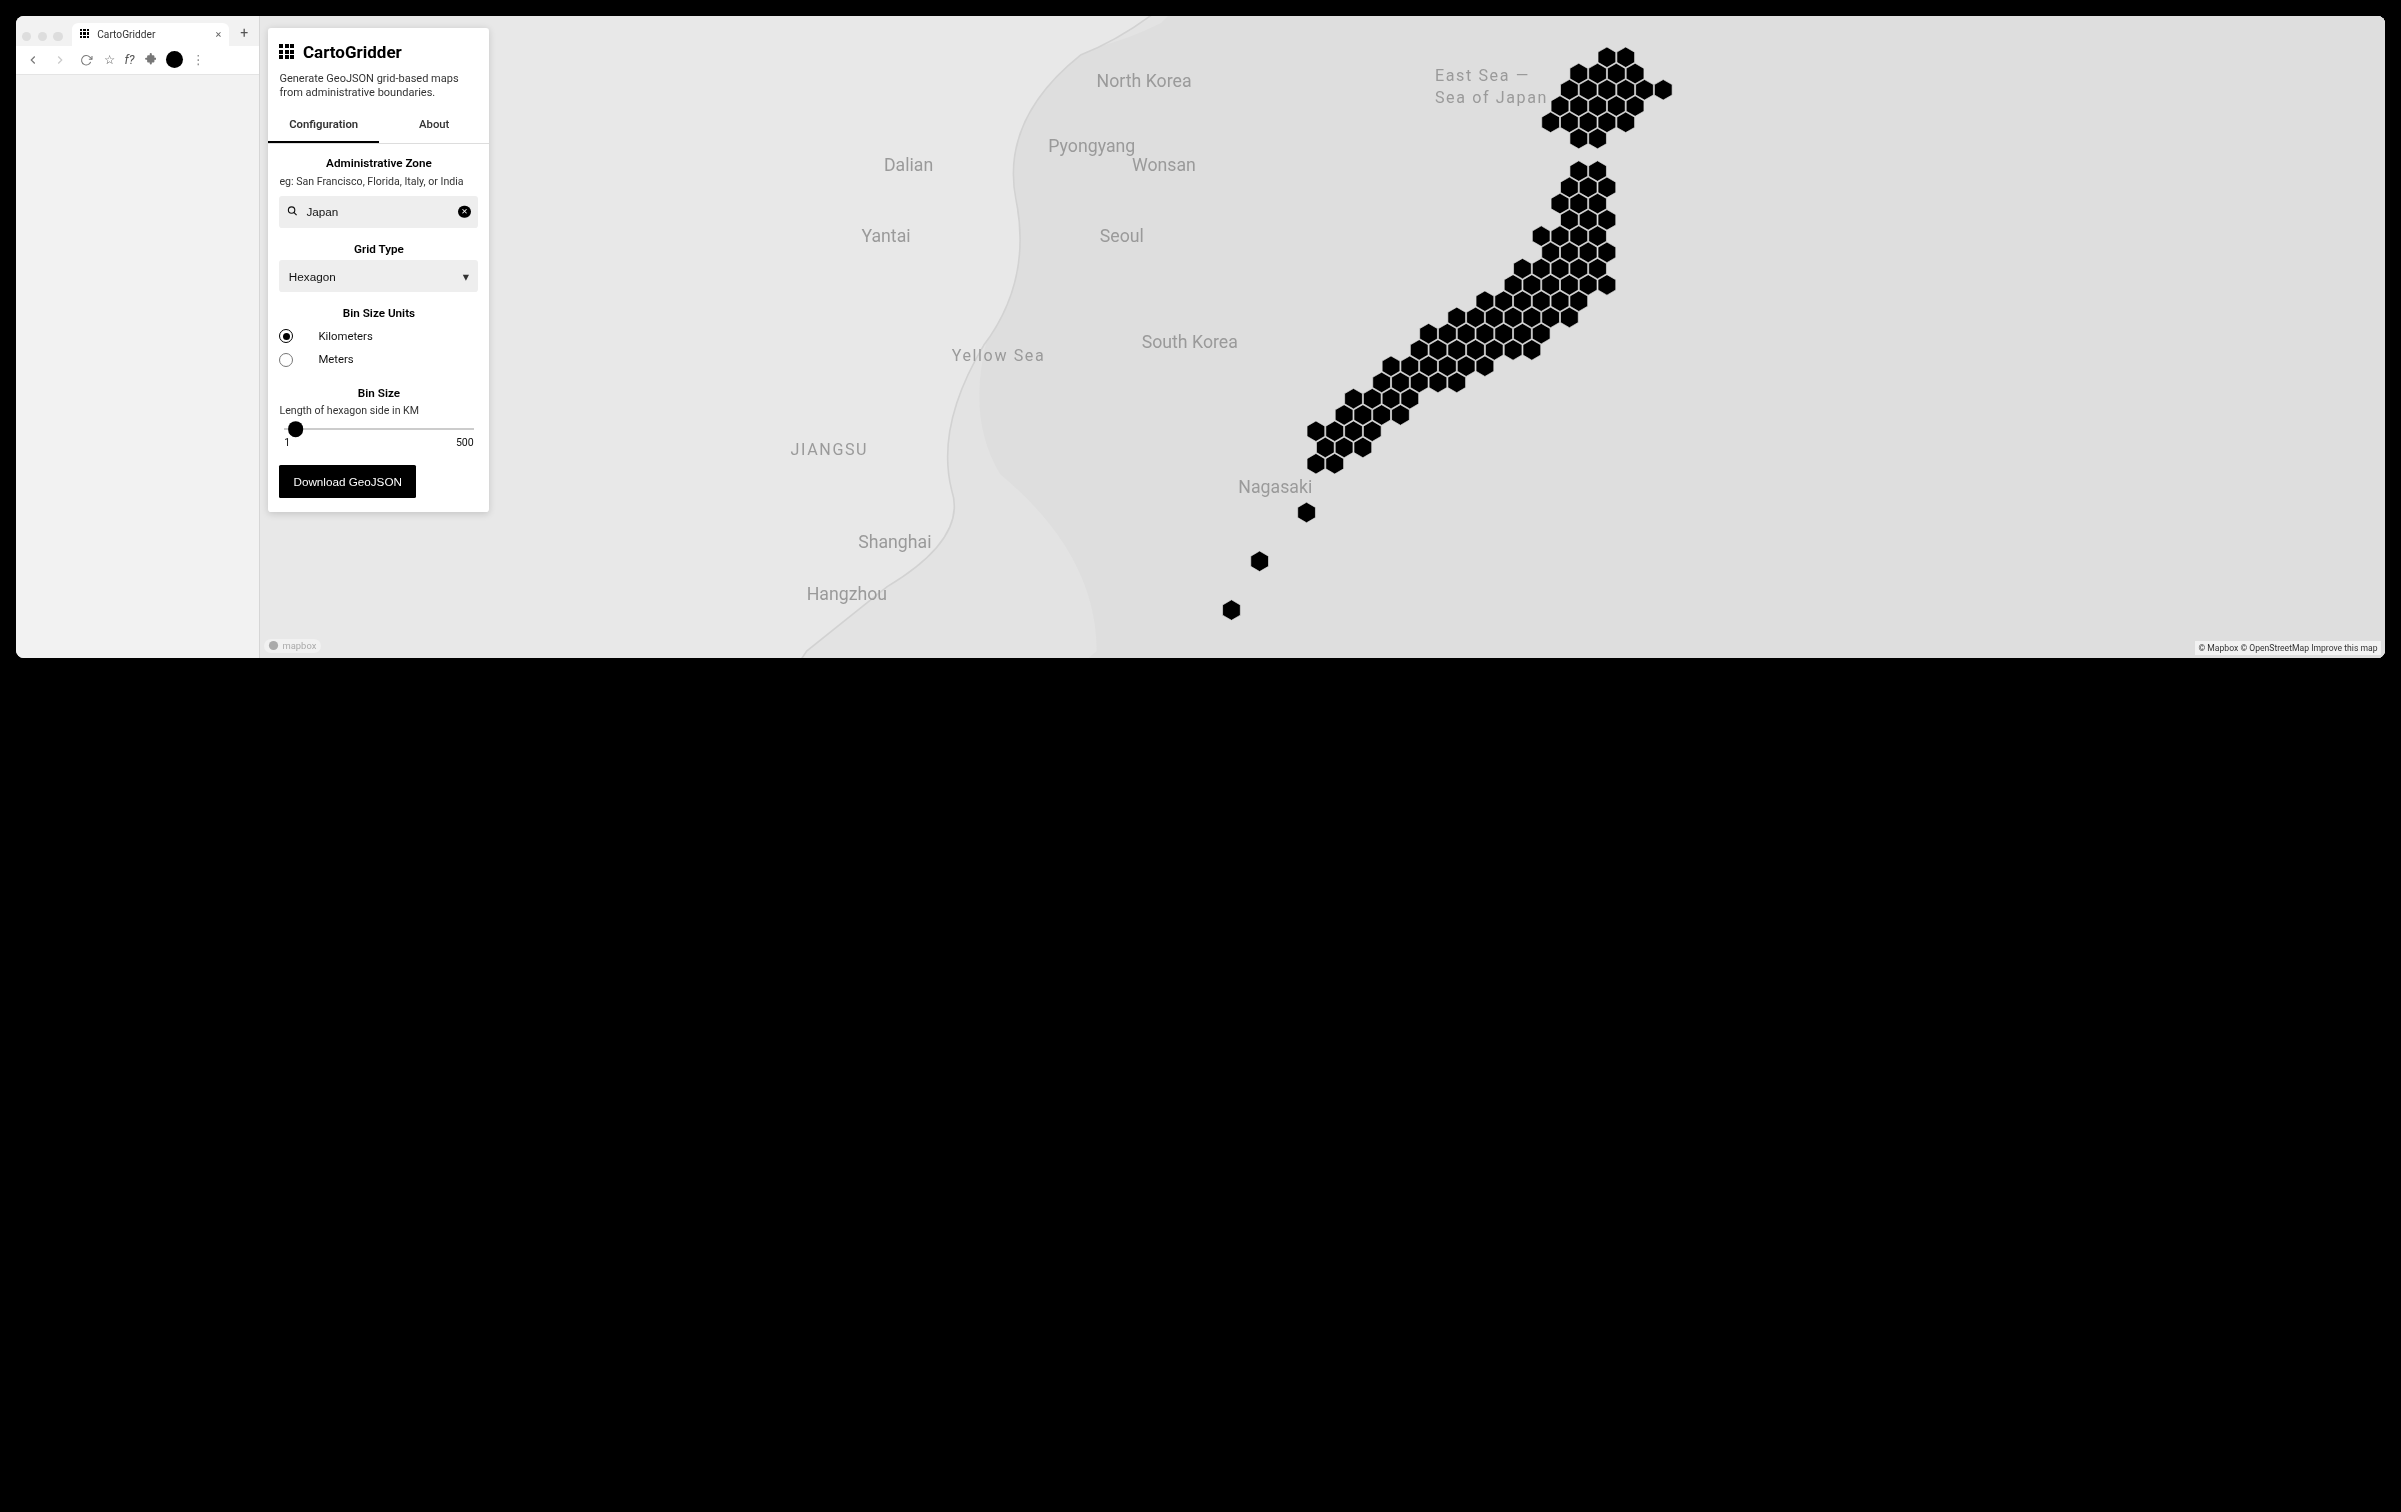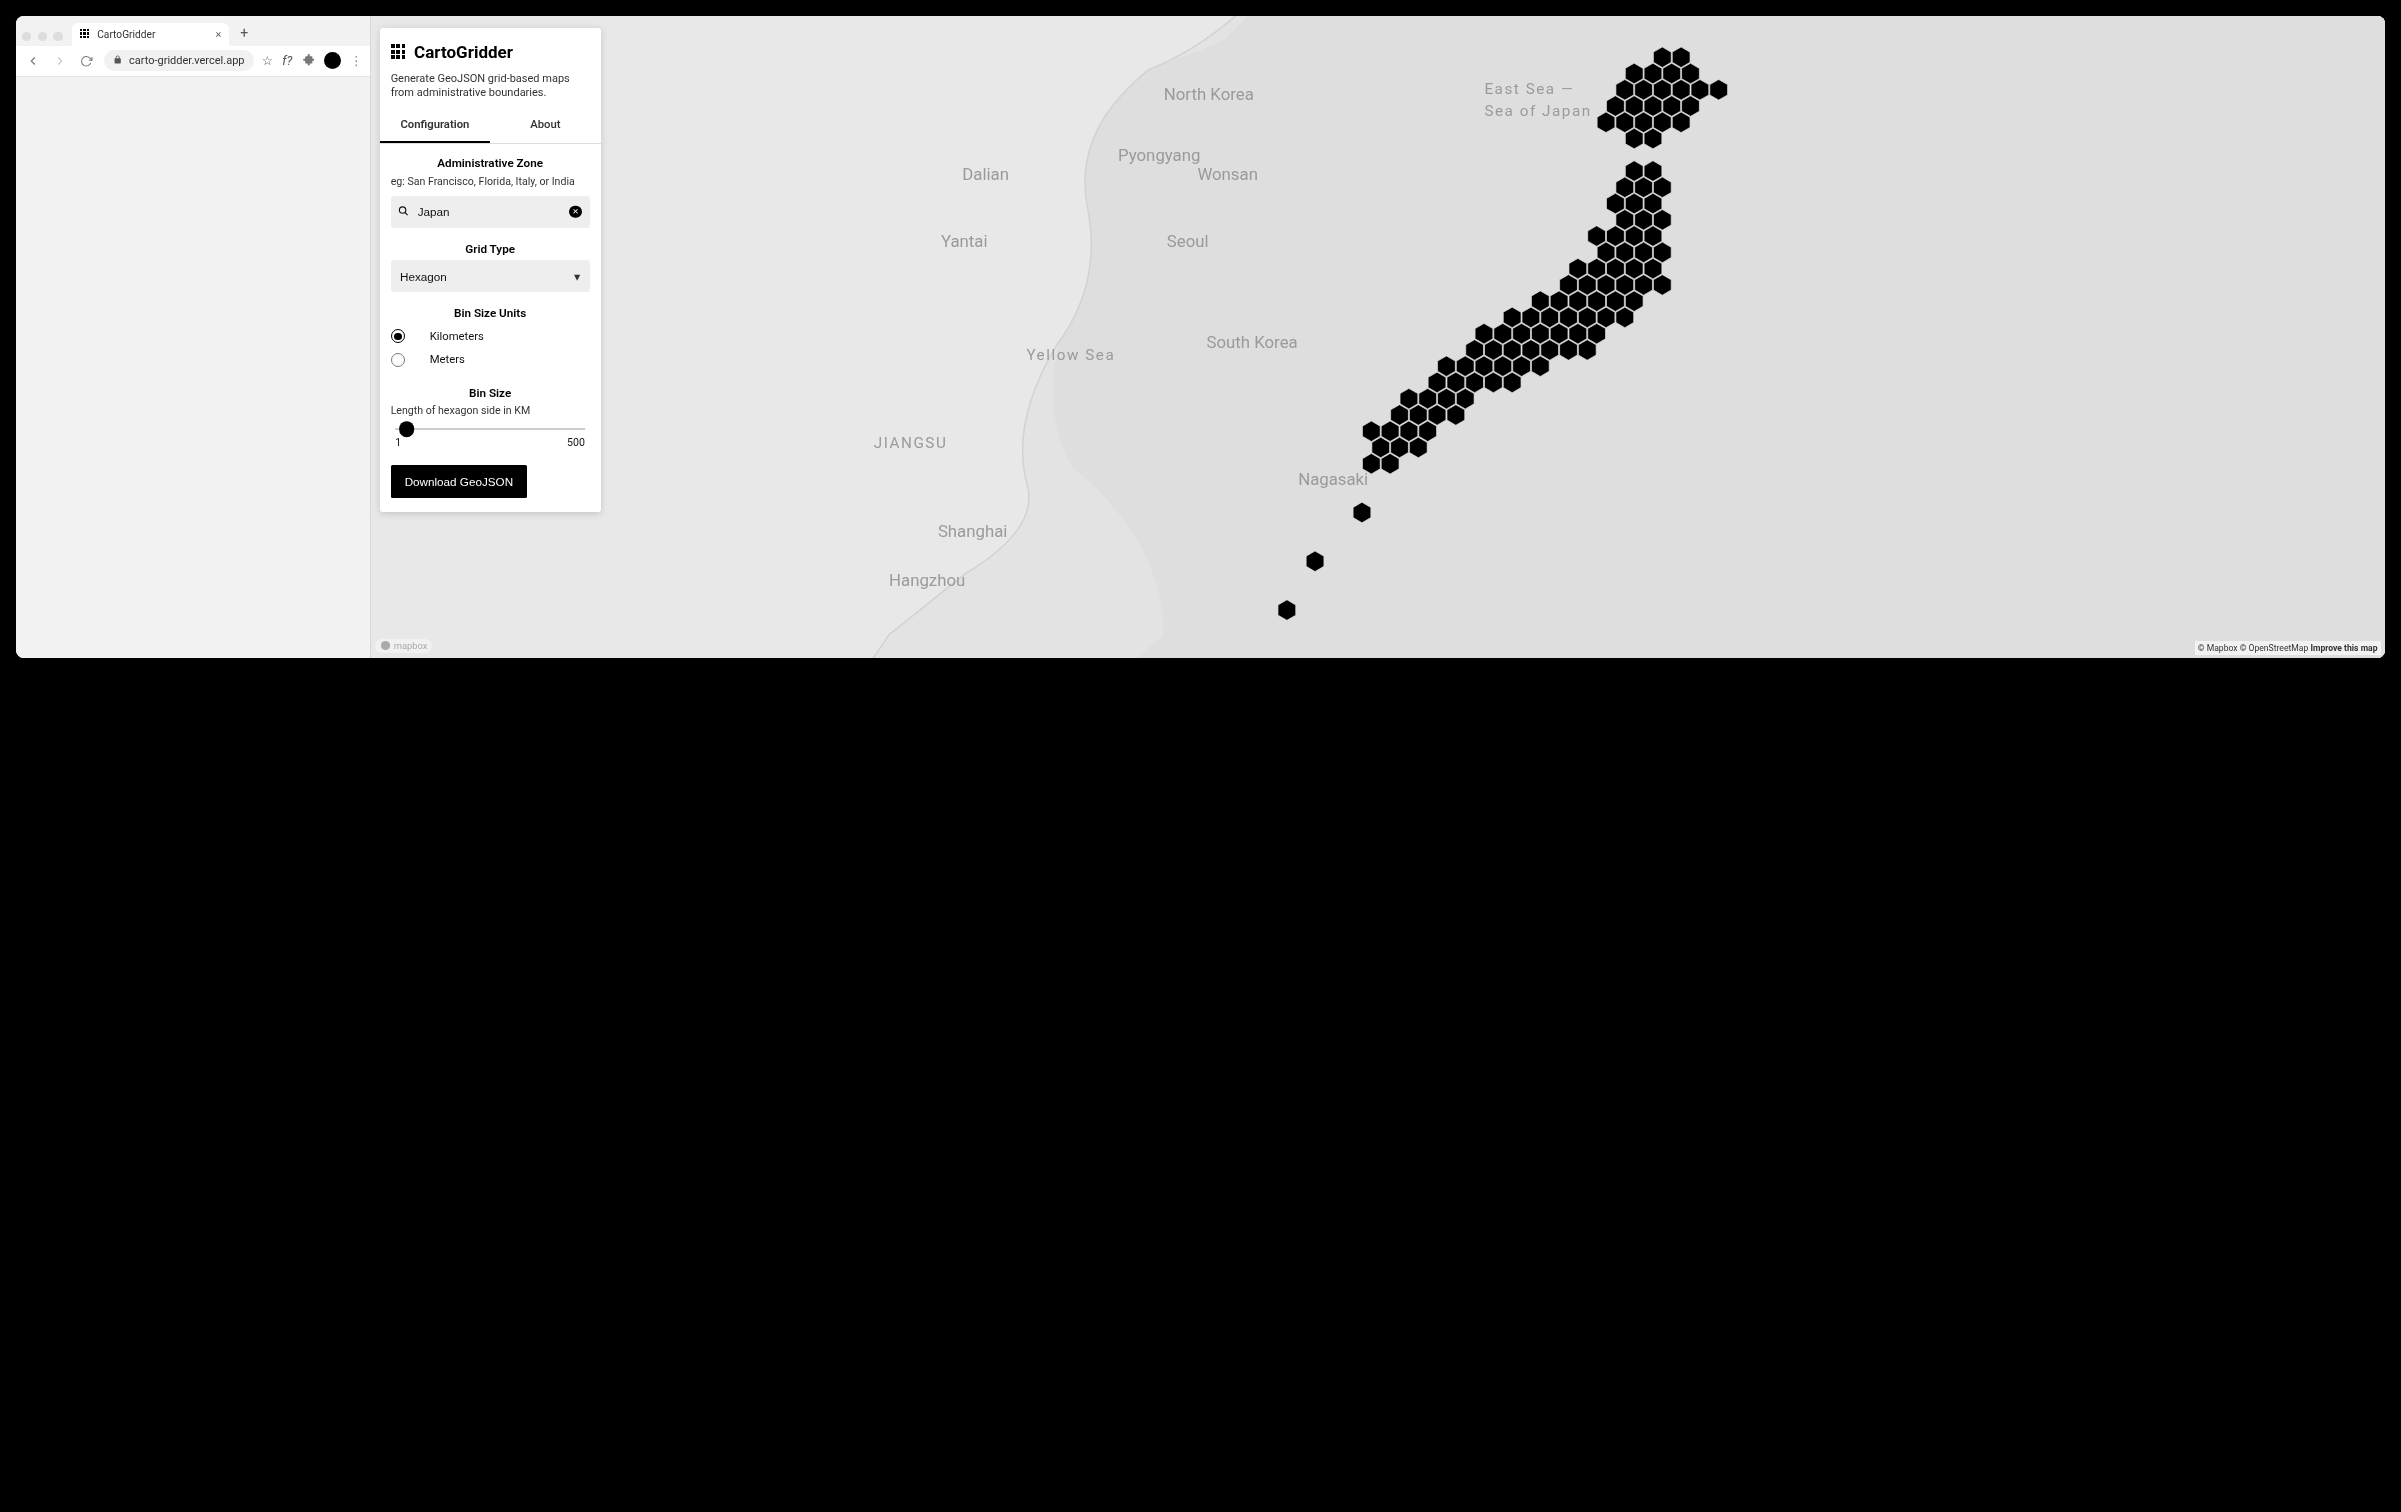--- a/index.html
+++ b/index.html
@@ -39,21 +39,21 @@
 
 
 .map { position:absolute; inset:0; background:#e4e4e4; }
 .map svg { width:100%; height:100%; display:block; }
 .map-label { fill:#9a9a9a; font-size:11px; font-family:inherit; }
 .map-label.small { font-size:10px; }
 .map-credit {
   position:absolute; right:4.7px; bottom:3.1px; font-size:8.6px; color:#333; background:rgba(255,255,255,.6);
   padding:1.6px 3.1px;
 }
-.map-credit strong { font-weight:700; }
+.map-credit strong { font-weight:400; }
 .mapbox-logo {
   position:absolute; left:4.7px; bottom:4.7px; font-size:9.4px; color:#aaa; background:rgba(255,255,255,.4);
   padding:1.6px 4.7px; border-radius:7.8px; display:flex; align-items:center; gap:3.1px;
 }
 .hex-layer { position:absolute; inset:0; pointer-events:none; }
 .hex-layer svg { width:100%; height:100%; }
 
 
 .panel {
   position:absolute; top:12.5px; left:9.4px; width:221px; background:#fff; border-radius:3.1px;
@@ -144,28 +144,20 @@
       <div class="nav-ico" style="opacity:.4">
         <svg width="14" height="14" viewBox="0 0 24 24" fill="none" stroke="currentColor" stroke-width="2">
               <polyline points="9 18 15 12 9 6"></polyline>
             </svg>
       </div>
       <div class="nav-ico">
         <svg width="12.5" height="12.5" viewBox="0 0 24 24" fill="none" stroke="currentColor" stroke-width="2">
               <path d="M23 4v6h-6"></path>
               <path d="M20.49 15a9 9 0 1 1-2.12-9.36L23 10"></path>
             </svg>
-      </div>
-      <div class="addr-bar">
-        <span class="lock">
-          <svg width="9.4" height="9.4" viewBox="0 0 24 24" fill="currentColor">
-                <path d="M18 8h-1V6a5 5 0 0 0-10 0v2H6a2 2 0 0 0-2 2v10a2 2 0 0 0 2 2h12a2 2 0 0 0 2-2V10a2 2 0 0 0-2-2zM9 6a3 3 0 1 1 6 0v2H9V6z"></path>
-              </svg>
-        </span>
-        <span>carto-gridder.vercel.app</span>
       </div>
       <div class="addr-actions">
         <span>☆</span>
         <span style="font-style:italic">f?</span>
         <span>
           <svg width="12.5" height="12.5" viewBox="0 0 24 24" fill="#777">
                 <path d="M20 11V8a2 2 0 0 0-2-2h-3V4a2 2 0 0 0-4 0v2H8a2 2 0 0 0-2 2v3H4a2 2 0 0 0 0 4h2v3a2 2 0 0 0 2 2h3v2a2 2 0 0 0 4 0v-2h3a2 2 0 0 0 2-2v-3h2a2 2 0 0 0 0-4h-2z"></path>
               </svg>
         </span>
         <span class="avatar"></span>

